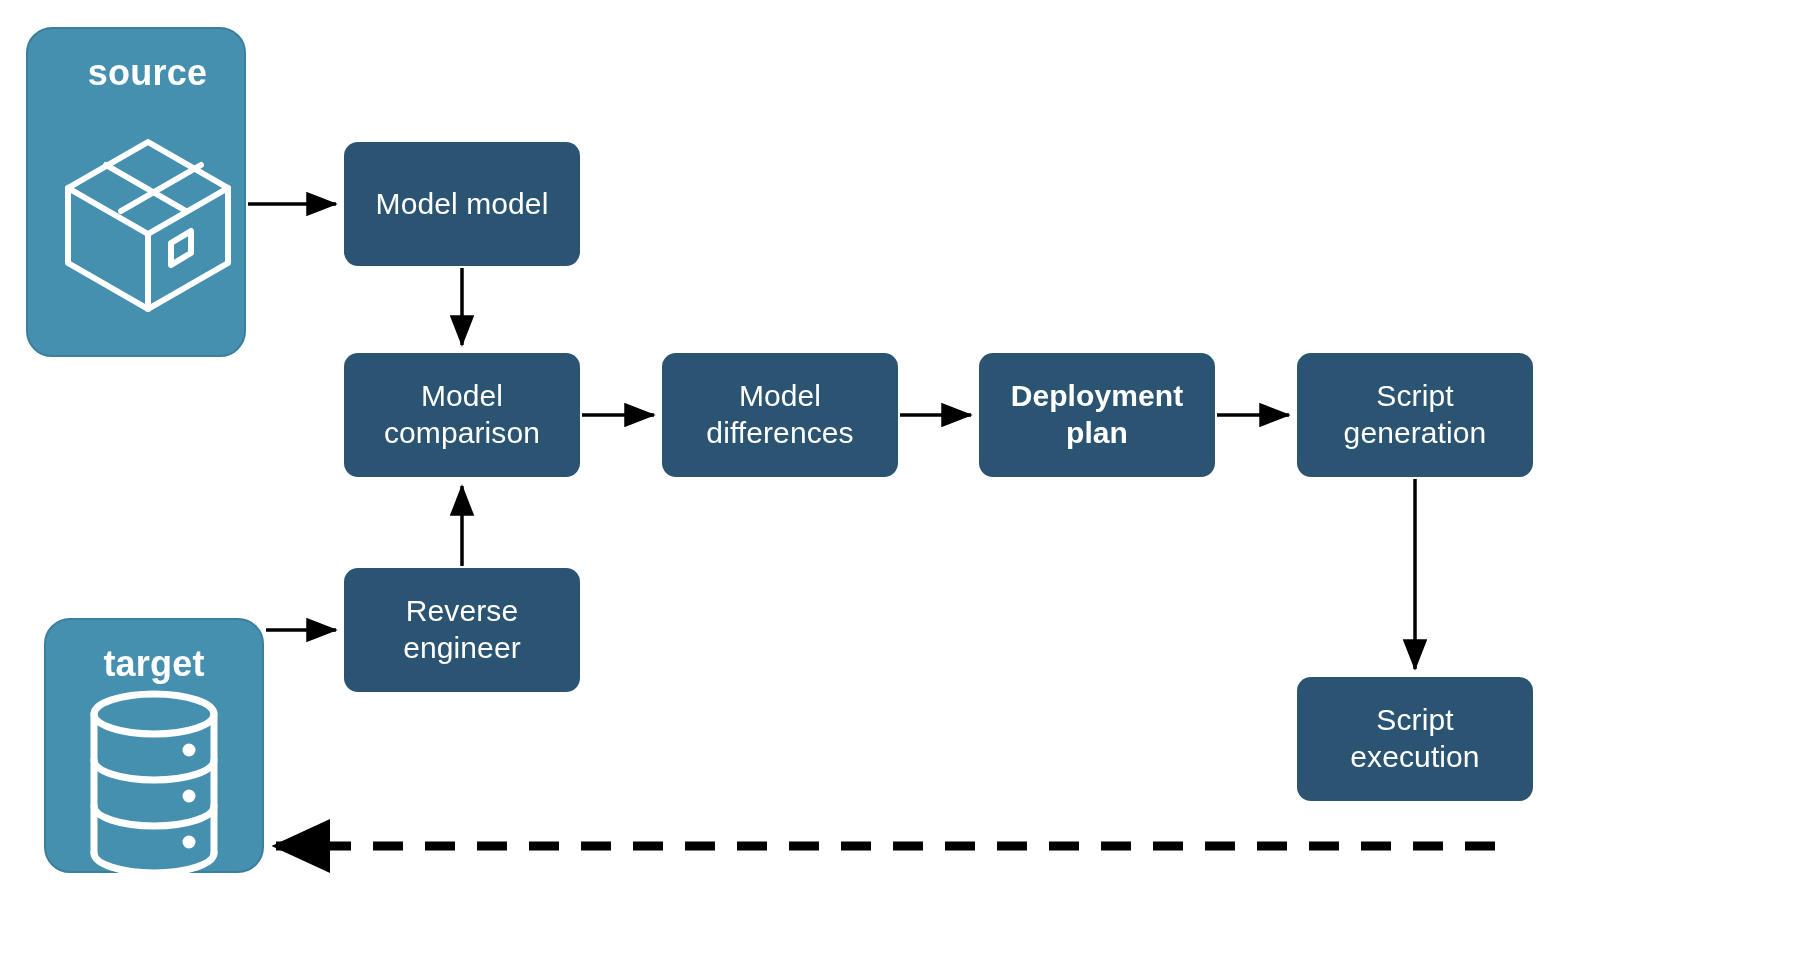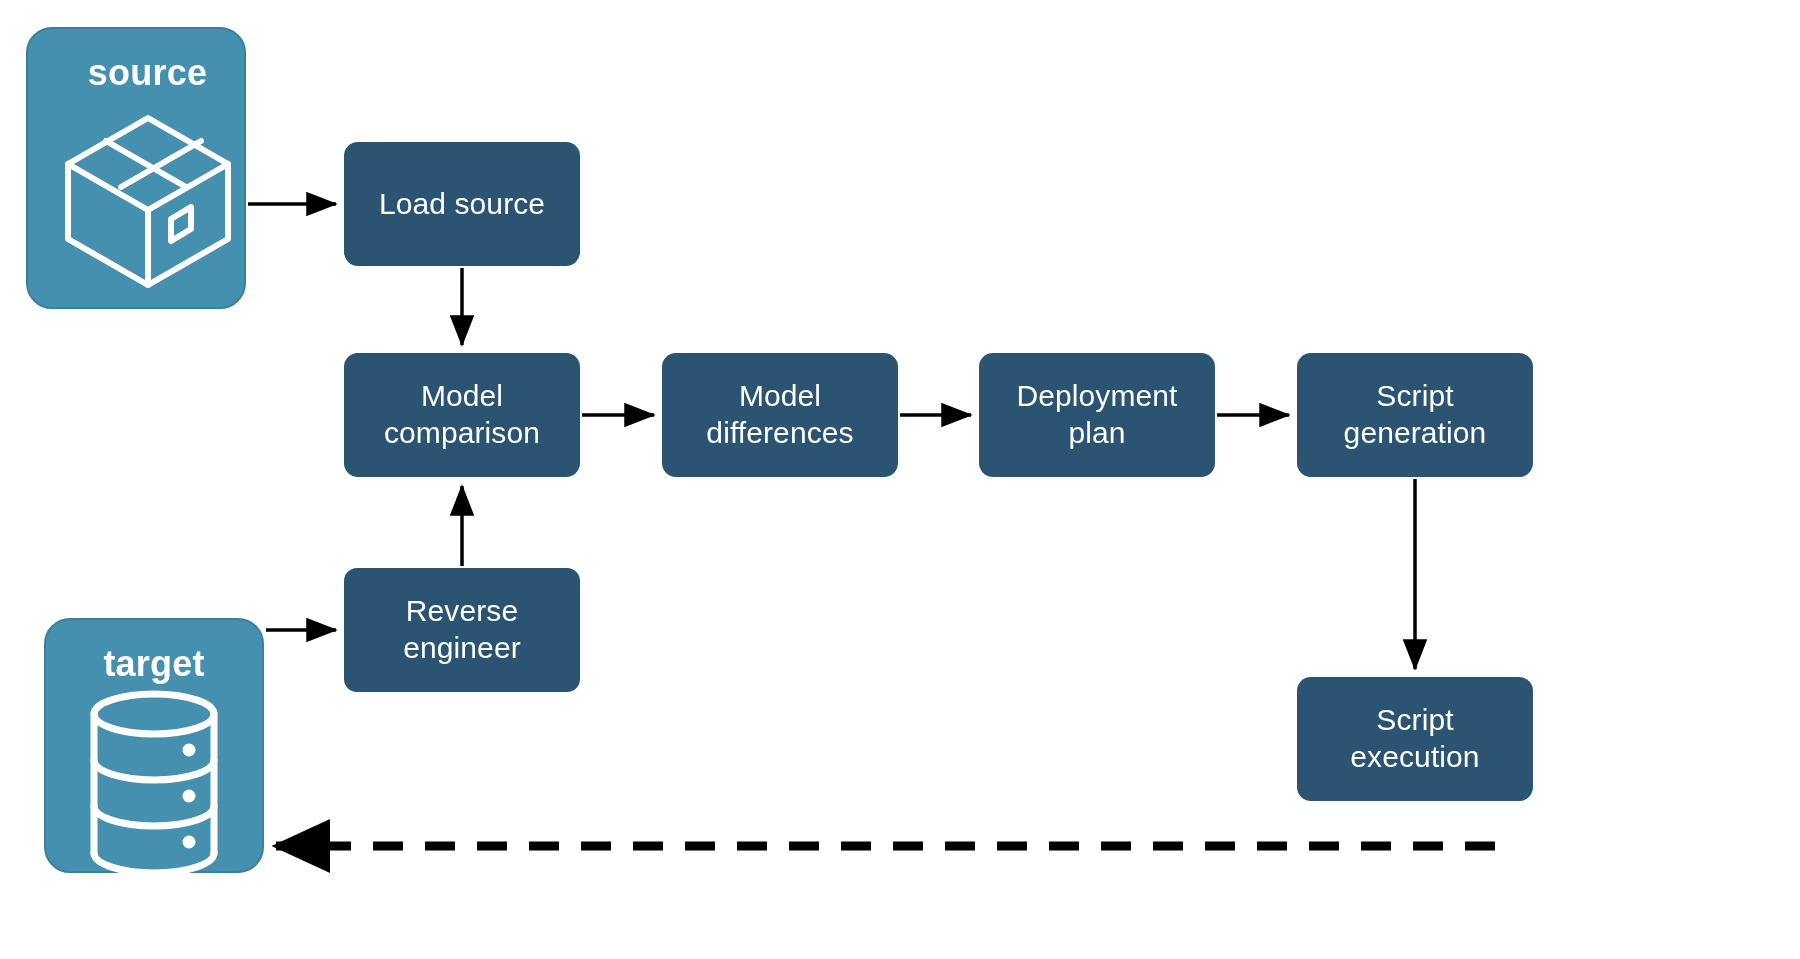--- a/index.html
+++ b/index.html
@@ -92,21 +92,21 @@
 
     <line x1="1415" y1="479" x2="1415" y2="669" stroke="#000000" stroke-width="3.5" marker-end="url(#arrowhead)"></line>
 
     <line x1="266" y1="630" x2="336" y2="630" stroke="#000000" stroke-width="3.5" marker-end="url(#arrowhead)"></line>
 
     <line x1="462" y1="566" x2="462" y2="486" stroke="#000000" stroke-width="3.5" marker-end="url(#arrowhead)"></line>
 
     <line x1="1495" y1="846" x2="276" y2="846" stroke="#000000" stroke-width="9" stroke-dasharray="30 22" marker-end="url(#arrowhead-big)"></line>
   </svg>
 
-  <div class="node endpoint" style="left:26px; top:27px; width:220px; height:282px;padding-left:23px;">
+  <div class="node endpoint" style="left:26px; top:27px; width:220px; height:330px;padding-left:23px;">
     <div class="endpoint-label">source</div>
     <div class="endpoint-icon">
       <svg width="180" height="185" viewBox="0 0 180 185" aria-hidden="true">
         <g fill="none" stroke="#ffffff" stroke-width="6" stroke-linejoin="round" stroke-linecap="round">
 
           <path d="M90 10 L170 56 L170 131 L90 177 L10 131 L10 56 Z"></path>
 
           <path d="M10 56 L90 102 L170 56"></path>
 
           <path d="M90 102 L90 177"></path>
@@ -136,33 +136,33 @@
           <path d="M20 74 A60 20 0 0 0 140 74"></path>
           <path d="M20 120 A60 20 0 0 0 140 120"></path>
         </g>
         <circle cx="115" cy="64" r="6.5" fill="#ffffff"></circle>
         <circle cx="115" cy="110" r="6.5" fill="#ffffff"></circle>
         <circle cx="115" cy="156" r="6.5" fill="#ffffff"></circle>
       </svg>
     </div>
   </div>
 
-  <div class="node process" style="left:344px; top:142px; width:236px; height:124px;">Load source</div>
+  <div class="node process" style="left:344px; top:142px; width:236px; height:124px;">Model model</div>
 
   <div class="node process" style="left:344px; top:353px; width:236px; height:124px;">Model
 comparison</div>
 
   <div class="node process" style="left:662px; top:353px; width:236px; height:124px;">Model
 differences</div>
 
-  <div class="node process" style="left:979px; top:353px; width:236px; height:124px;">Deployment
+  <div class="node process" style="left:979px; top:353px; width:236px; height:124px;font-weight:bold;">Deployment
 plan</div>
 
   <div class="node process" style="left:1297px; top:353px; width:236px; height:124px;">Script
 generation</div>
 
-  <div class="node process" style="left:344px; top:568px; width:236px; height:124px;border-radius:13px;">Reverse
+  <div class="node process" style="left:344px; top:568px; width:236px; height:124px;">Reverse
 engineer</div>
 
   <div class="node process" style="left:1297px; top:677px; width:236px; height:124px;">Script
 execution</div>
 
 </div>
 
 </body></html>

